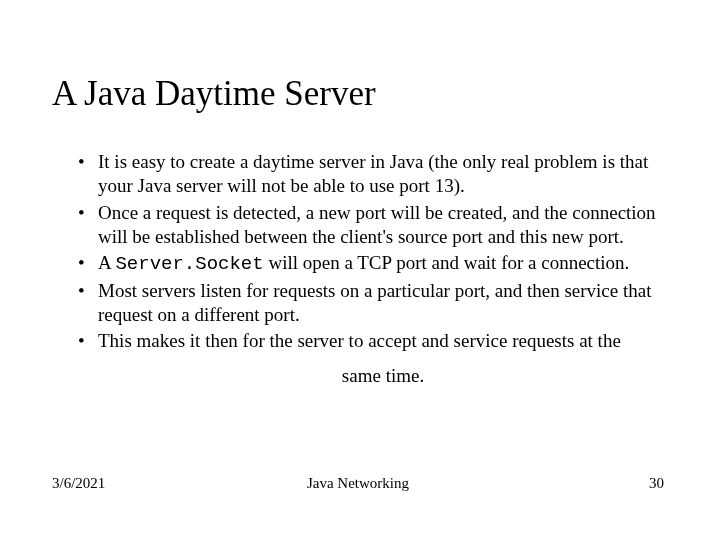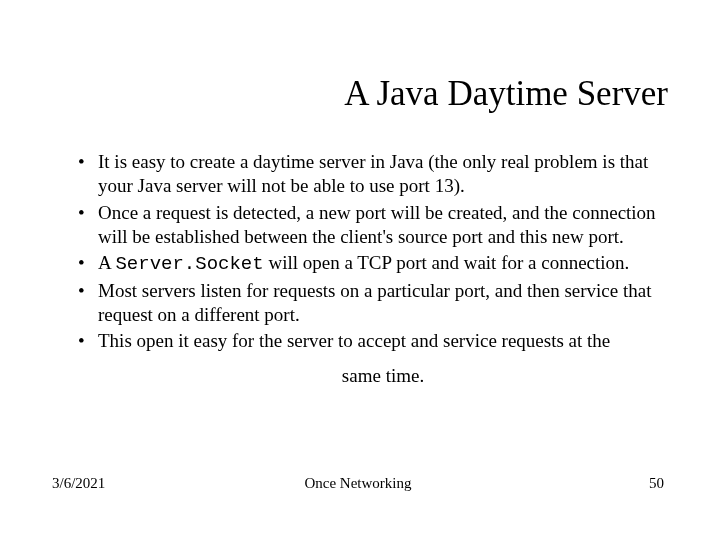--- a/index.html
+++ b/index.html
@@ -1,38 +1,38 @@
 <!DOCTYPE html>
 <html><head>
 <meta charset="utf-8">
 <style>
   * { margin: 0; padding: 0; box-sizing: border-box; }
   html, body { width: 720px; height: 540px; background: #fff; font-family: "Times New Roman", Times, serif; color: #000; }
   .slide { width: 720px; height: 540px; position: relative; padding: 74px 52px 0 52px; }
-  .title { font-size: 35px; font-weight: 400; text-align: right; margin-bottom: 36px; }
+  .title { font-size: 35px; font-weight: 400; text-align: left; margin-bottom: 36px; }
   .bullets { list-style: none; padding-left: 30px; font-size: 19px; line-height: 1.28; }
   .bullets li { position: relative; padding-left: 16px; margin-bottom: 2px; }
   .bullets li::before { content: "•"; position: absolute; left: -4px; top: 0; }
   .code { font-family: "Courier New", Courier, monospace; }
   .bullets li.last { margin-top: 0; }
   .bullets li.last .trail { display: block; margin-top: 10px; text-align: center; }
   .footer { position: absolute; bottom: 48px; left: 52px; right: 56px; display: flex; justify-content: space-between; align-items: baseline; font-size: 15px; }
   .footer .center { position: absolute; left: 0; right: 0; text-align: center; }
   .footer .left, .footer .right { position: relative; z-index: 1; }
 </style>
 </head>
 <body>
 
 <div class="slide">
   <h1 class="title">A Java Daytime Server</h1>
   <ul class="bullets">
     <li><span>It is easy to create a daytime server in Java (the only real problem is that your Java server will not be able to use port 13).</span></li>
     <li><span>Once a request is detected, a new port will be created, and the connection will be established between the client's source port and this new port.</span></li>
     <li><span>A </span><span class="code">Server.Socket</span><span> will open a TCP port and wait for a connection.</span></li>
     <li><span>Most servers listen for requests on a particular port, and then service that request on a different port.</span></li>
-    <li class="last"><span>This open it easy for the server to accept and service requests at the</span><span class="trail">same time.</span></li>
+    <li class="last"><span>This makes it then for the server to accept and service requests at the</span><span class="trail">same time.</span></li>
   </ul>
   <div class="footer">
     <span class="left">3/6/2021</span>
-    <span class="center">Once Networking</span>
-    <span class="right">50</span>
+    <span class="center">Java Networking</span>
+    <span class="right">30</span>
   </div>
 </div>
 
 </body></html>

